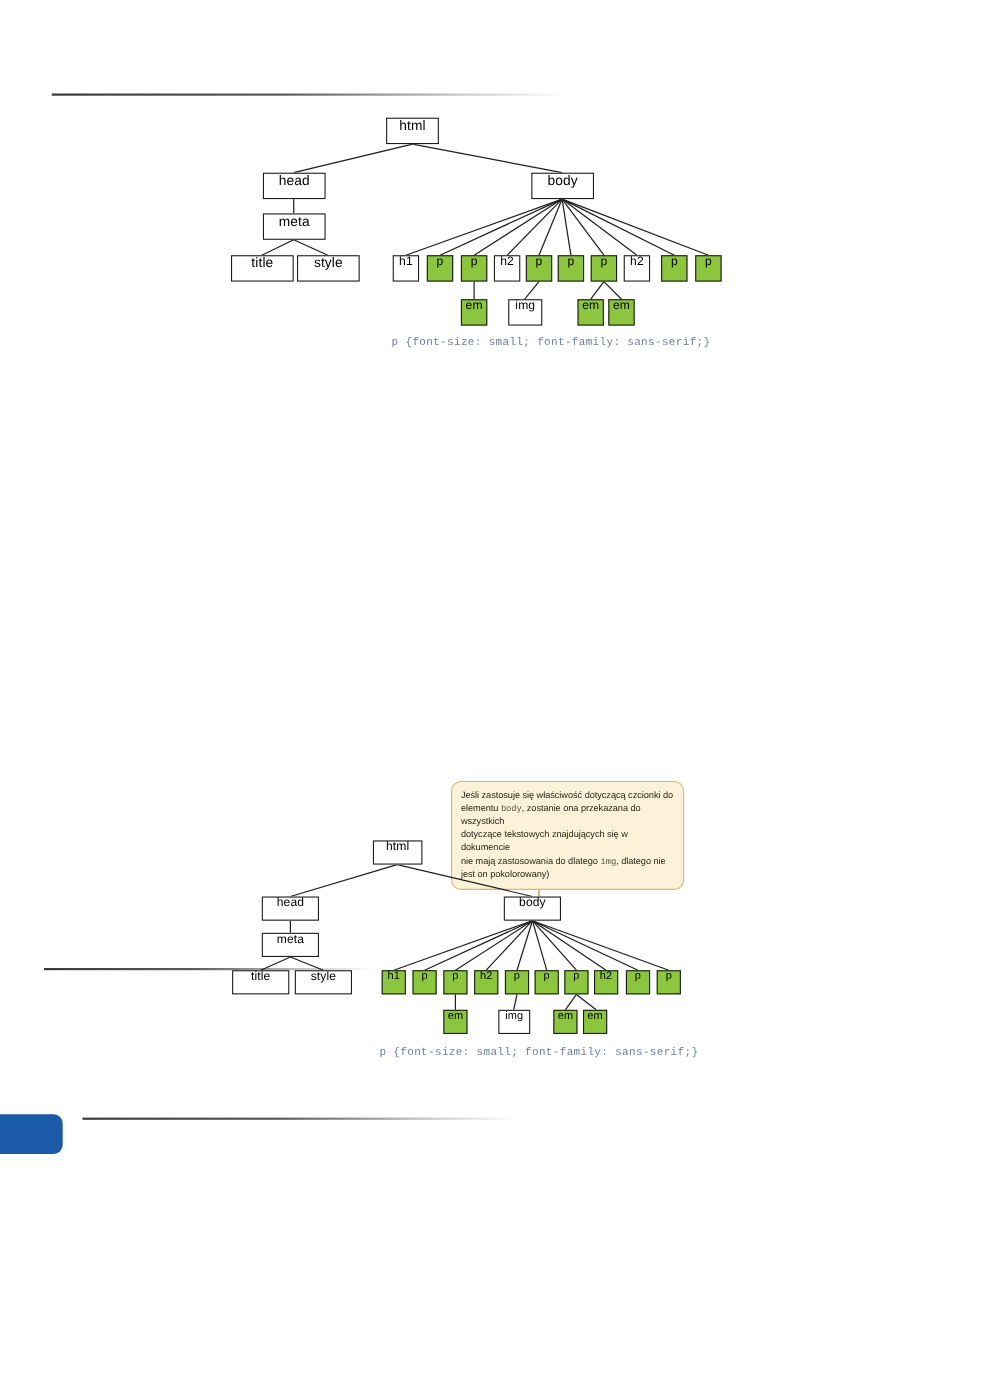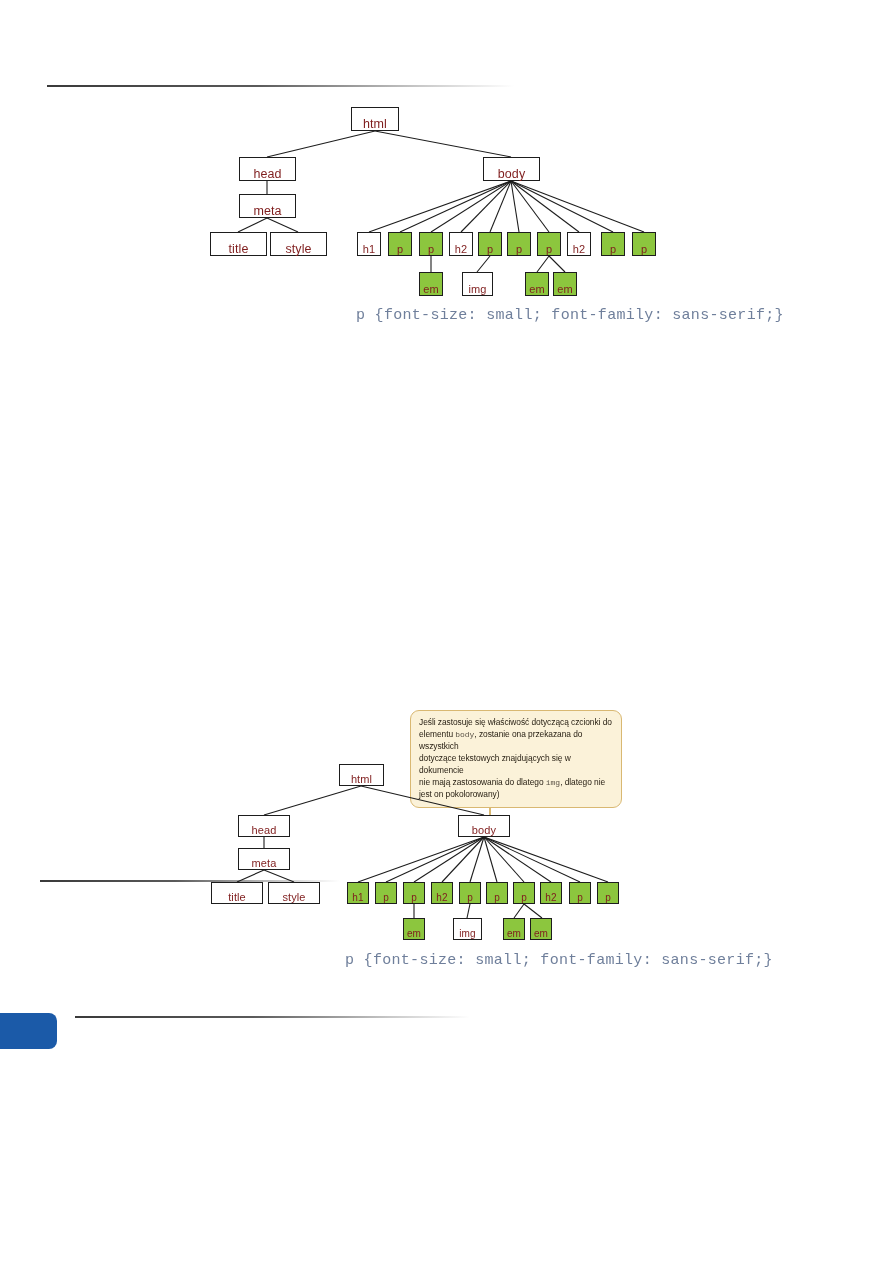--- a/index.html
+++ b/index.html
@@ -48,39 +48,39 @@
   #diagram-2 { left: 0px; top: 690px; width: 893px; height: 290px; }
 
   .diagram svg { position: absolute; left: 0; top: 0; overflow: visible; }
 
   
   .node {
     position: absolute;
     box-sizing: border-box;
     border: 1.6px solid #1d1d1d;
     background: #ffffff;
-    color: #7f1d1d;
+    color: #000000;
     display: flex;
-    align-items: flex-end;
+    align-items: flex-start;
     justify-content: center;
     font-family: "Liberation Sans", sans-serif;
     line-height: 1;
     letter-spacing: 0.1px;
   }
   .node.green { background: #8cc63e; }
 
   .node.big   { font-size: 12.5px; }
   .node.small { font-size: 11px; }
   .node.tiny  { font-size: 10px; }
 
   
   .css-caption {
     position: absolute;
     font-family: "Liberation Mono", monospace;
-    font-size: 15px;
+    font-size: 10px;
     color: #6f7f9b;
     white-space: nowrap;
     letter-spacing: 0.3px;
   }
 
   
   .callout {
     position: absolute;
     box-sizing: border-box;
     background: #fbf2d9;

